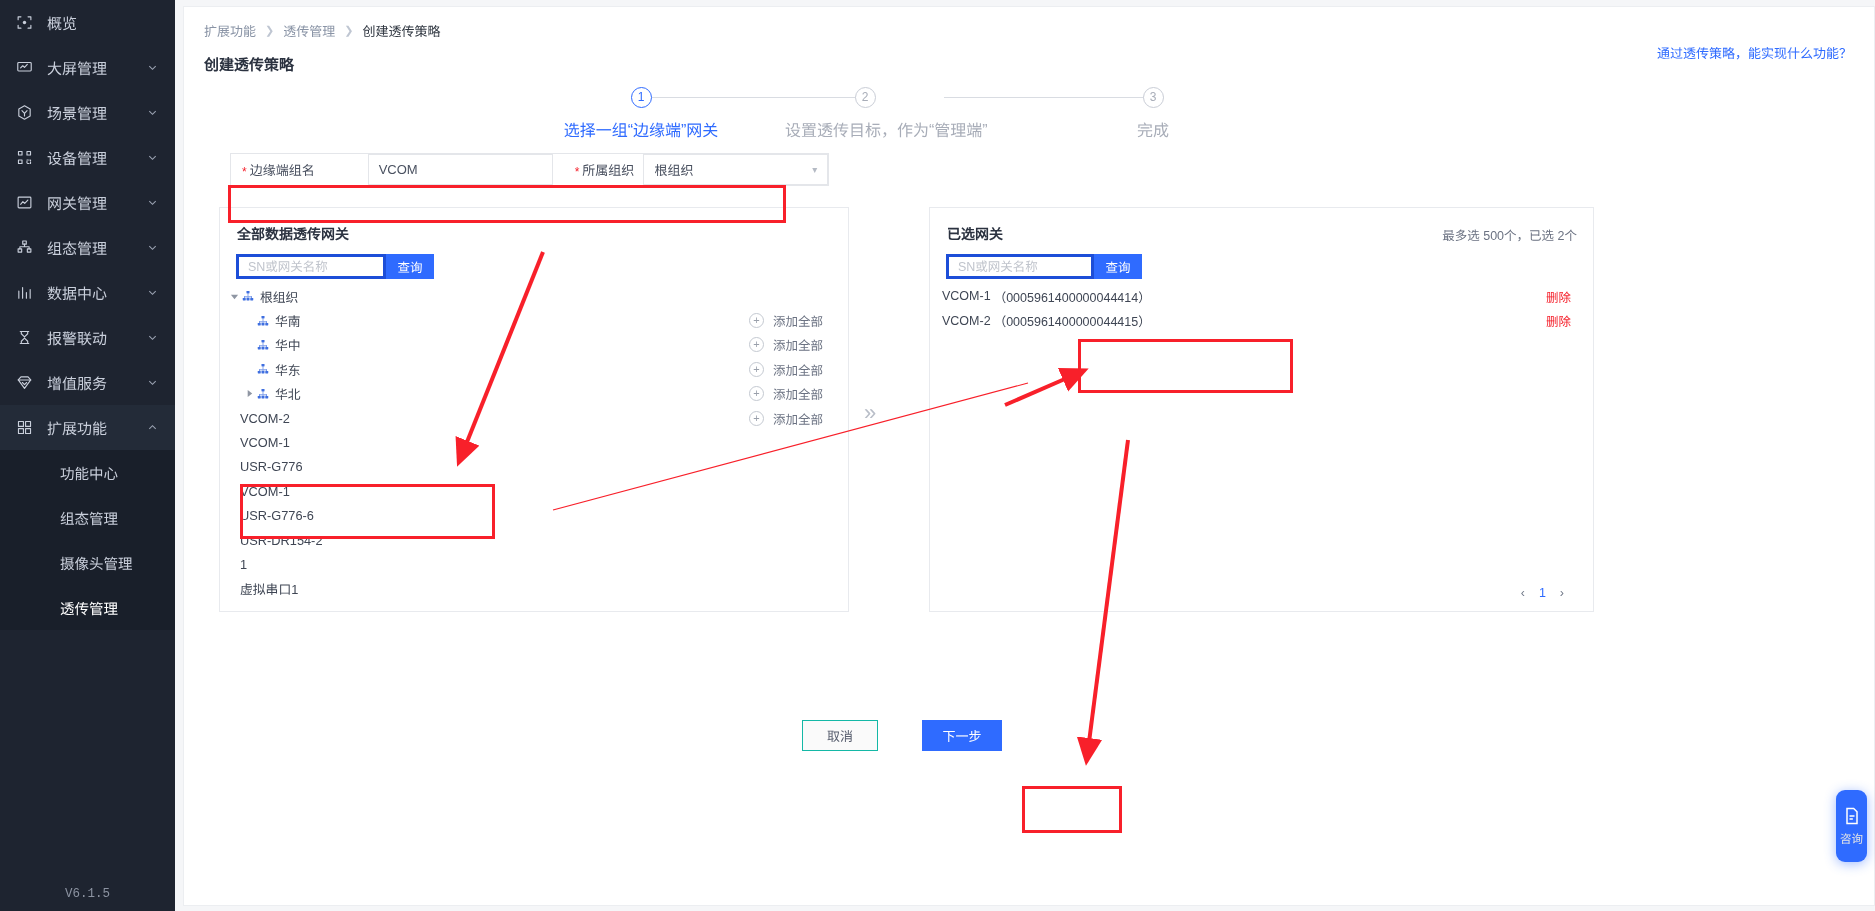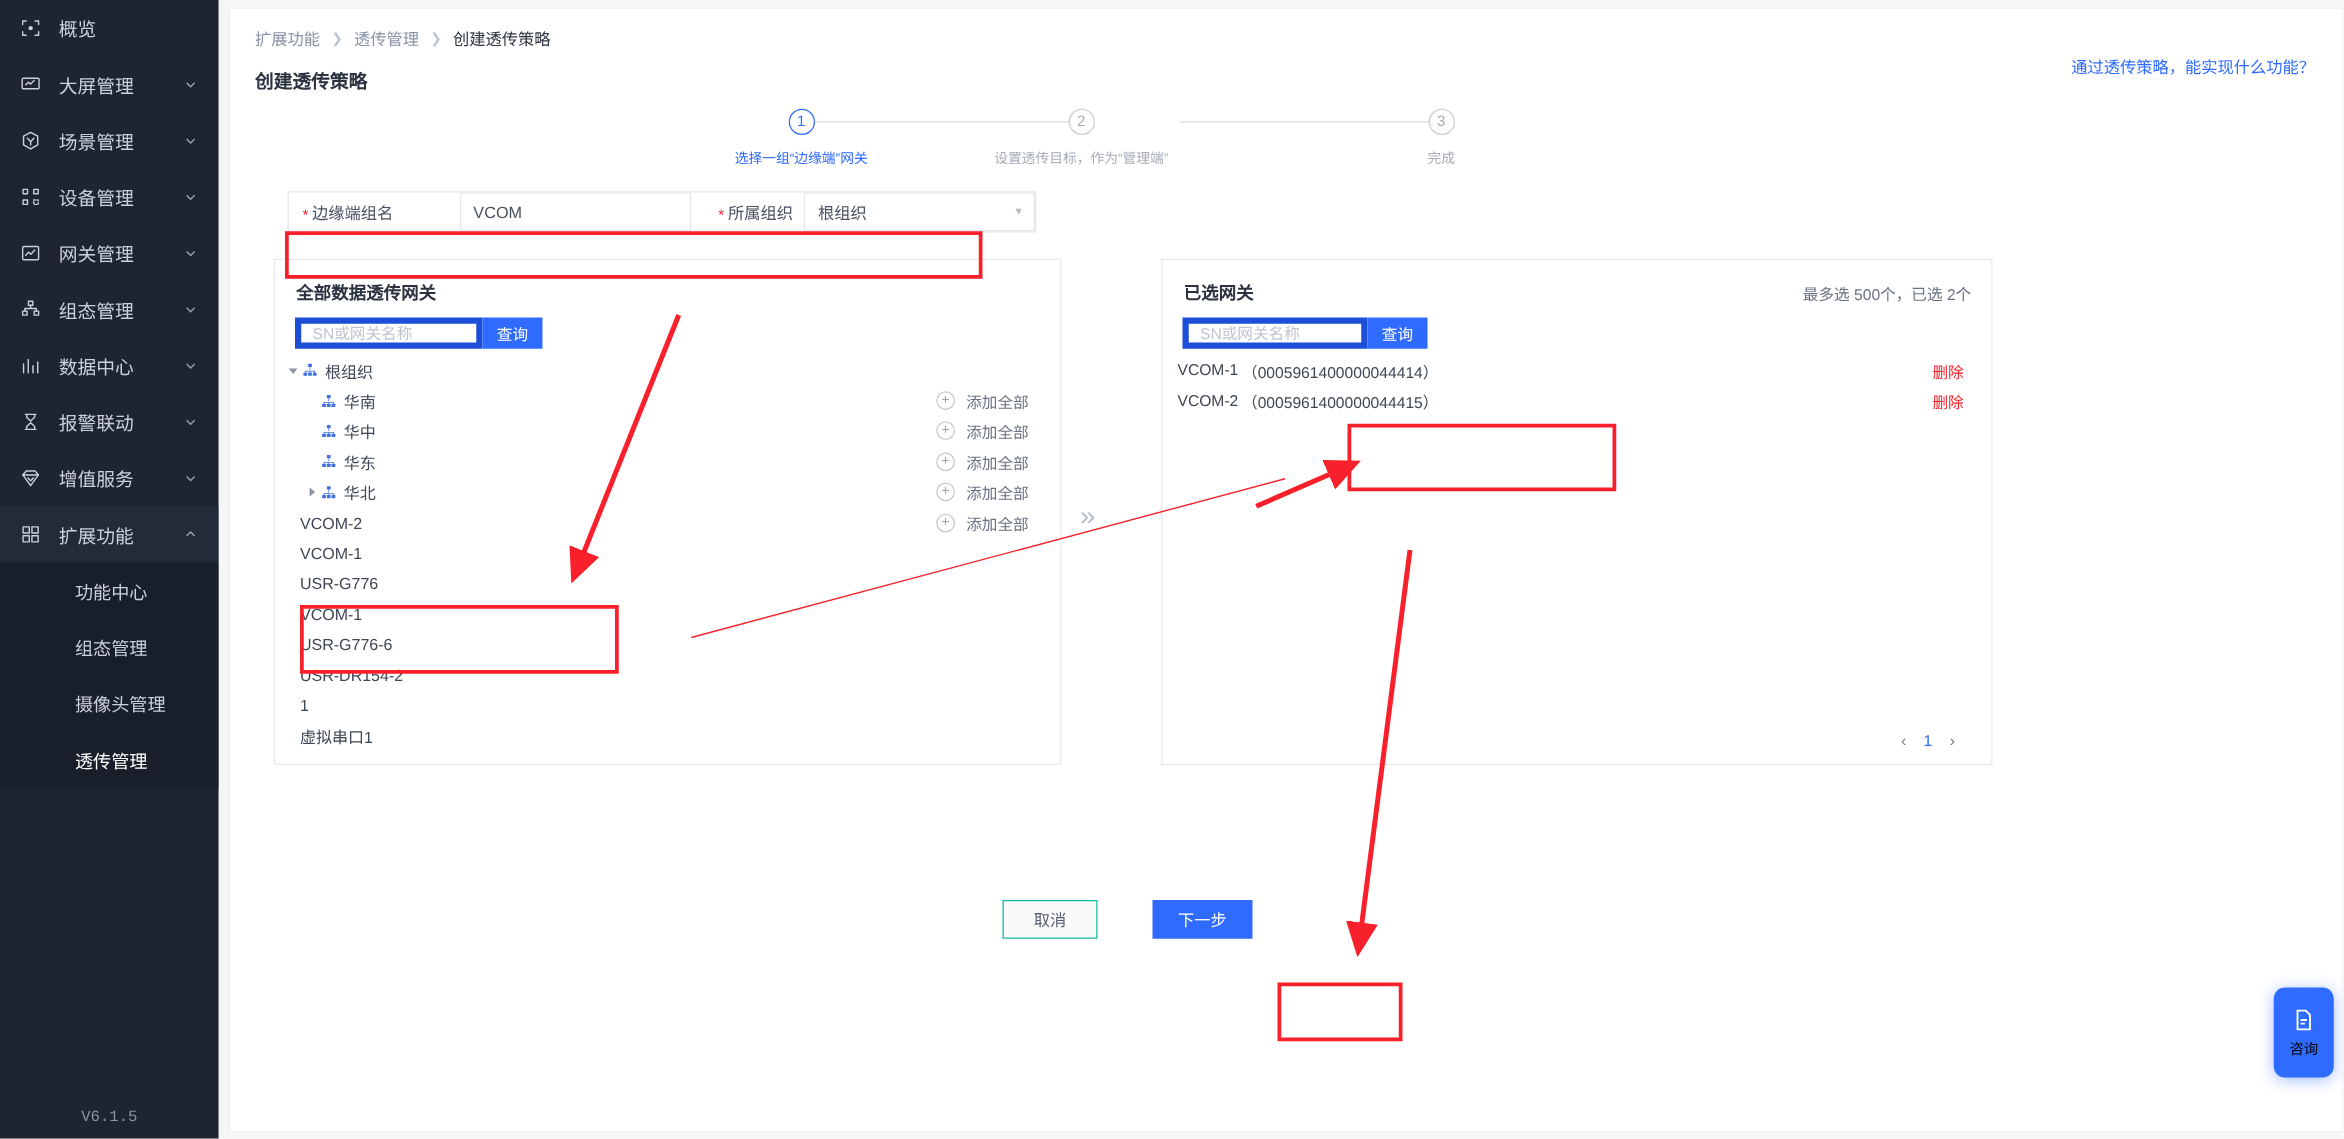--- a/index.html
+++ b/index.html
@@ -101,21 +101,21 @@
     position: absolute; top: 0; width: 160px; text-align: center;
   }
   .step .circle {
     width: 21px; height: 21px; border-radius: 50%;
     border: 1px solid #c9cdd6; color: #a8adb8;
     font-size: 12px; line-height: 19px; text-align: center;
     margin: 0 auto; background: #fff;
   }
   .step.active .circle { border-color: #2f6bff; color: #2f6bff; }
   .step .step-lbl {
-    margin-top: 9px; font-size: 11px; color: #a8adb8; white-space: nowrap;
+    margin-top: 9px; font-size: 16px; color: #a8adb8; white-space: nowrap;
   }
   .step.active .step-lbl { color: #2f6bff; }
   .step-line {
     position: absolute; top: 10px; height: 1px; background: #d9dce2;
   }
 
   
   .form-row {
     position: absolute; left: 46px; top: 146px;
     display: flex; align-items: stretch;
@@ -171,21 +171,21 @@
   .panel-count {
     position: absolute; right: 16px; top: 17px;
     font-size: 12.5px; color: #6b7282;
   }
   .search-row {
     position: absolute; left: 16px; top: 46px;
     display: flex; align-items: center;
   }
   .search-input {
     width: 150px; height: 25px;
-    border: 5px solid #1d4ed8;
+    border: 3px solid #1d4ed8;
     font-size: 12.5px; color: #333;
     padding: 0 9px;
     background: #fff;
     outline: none;
   }
   .search-input::placeholder { color: #c0c4cc; }
   .search-btn {
     height: 25px; min-width: 48px;
     background: #2f6bff; color: #fff;
     font-size: 12.5px;
@@ -275,24 +275,24 @@
     width: 80px; height: 31px;
     background: #2f6bff; border: none; color: #fff;
     font-size: 13px;
     display: flex; align-items: center; justify-content: center;
     margin-left: 44px; cursor: pointer; font-family: inherit;
   }
 
   
   .consult {
     position: absolute; right: 8px; top: 790px;
-    width: 48px; height: 72px;
+    width: 31px; height: 72px;
     background: #2f6bff;
     border-radius: 9px;
-    color: #000000;
+    color: #e5e5e5;
     display: flex; flex-direction: column;
     align-items: center; justify-content: center;
     box-shadow: 0 2px 12px rgba(47,107,255,.45);
     cursor: pointer;
   }
   .consult .c-lbl { font-size: 11.5px; margin-top: 4px; }
 
   .annot { position: absolute; left:0; top:0; width: 1875px; height: 911px; pointer-events: none; z-index: 40; }
 </style>
 </head>

